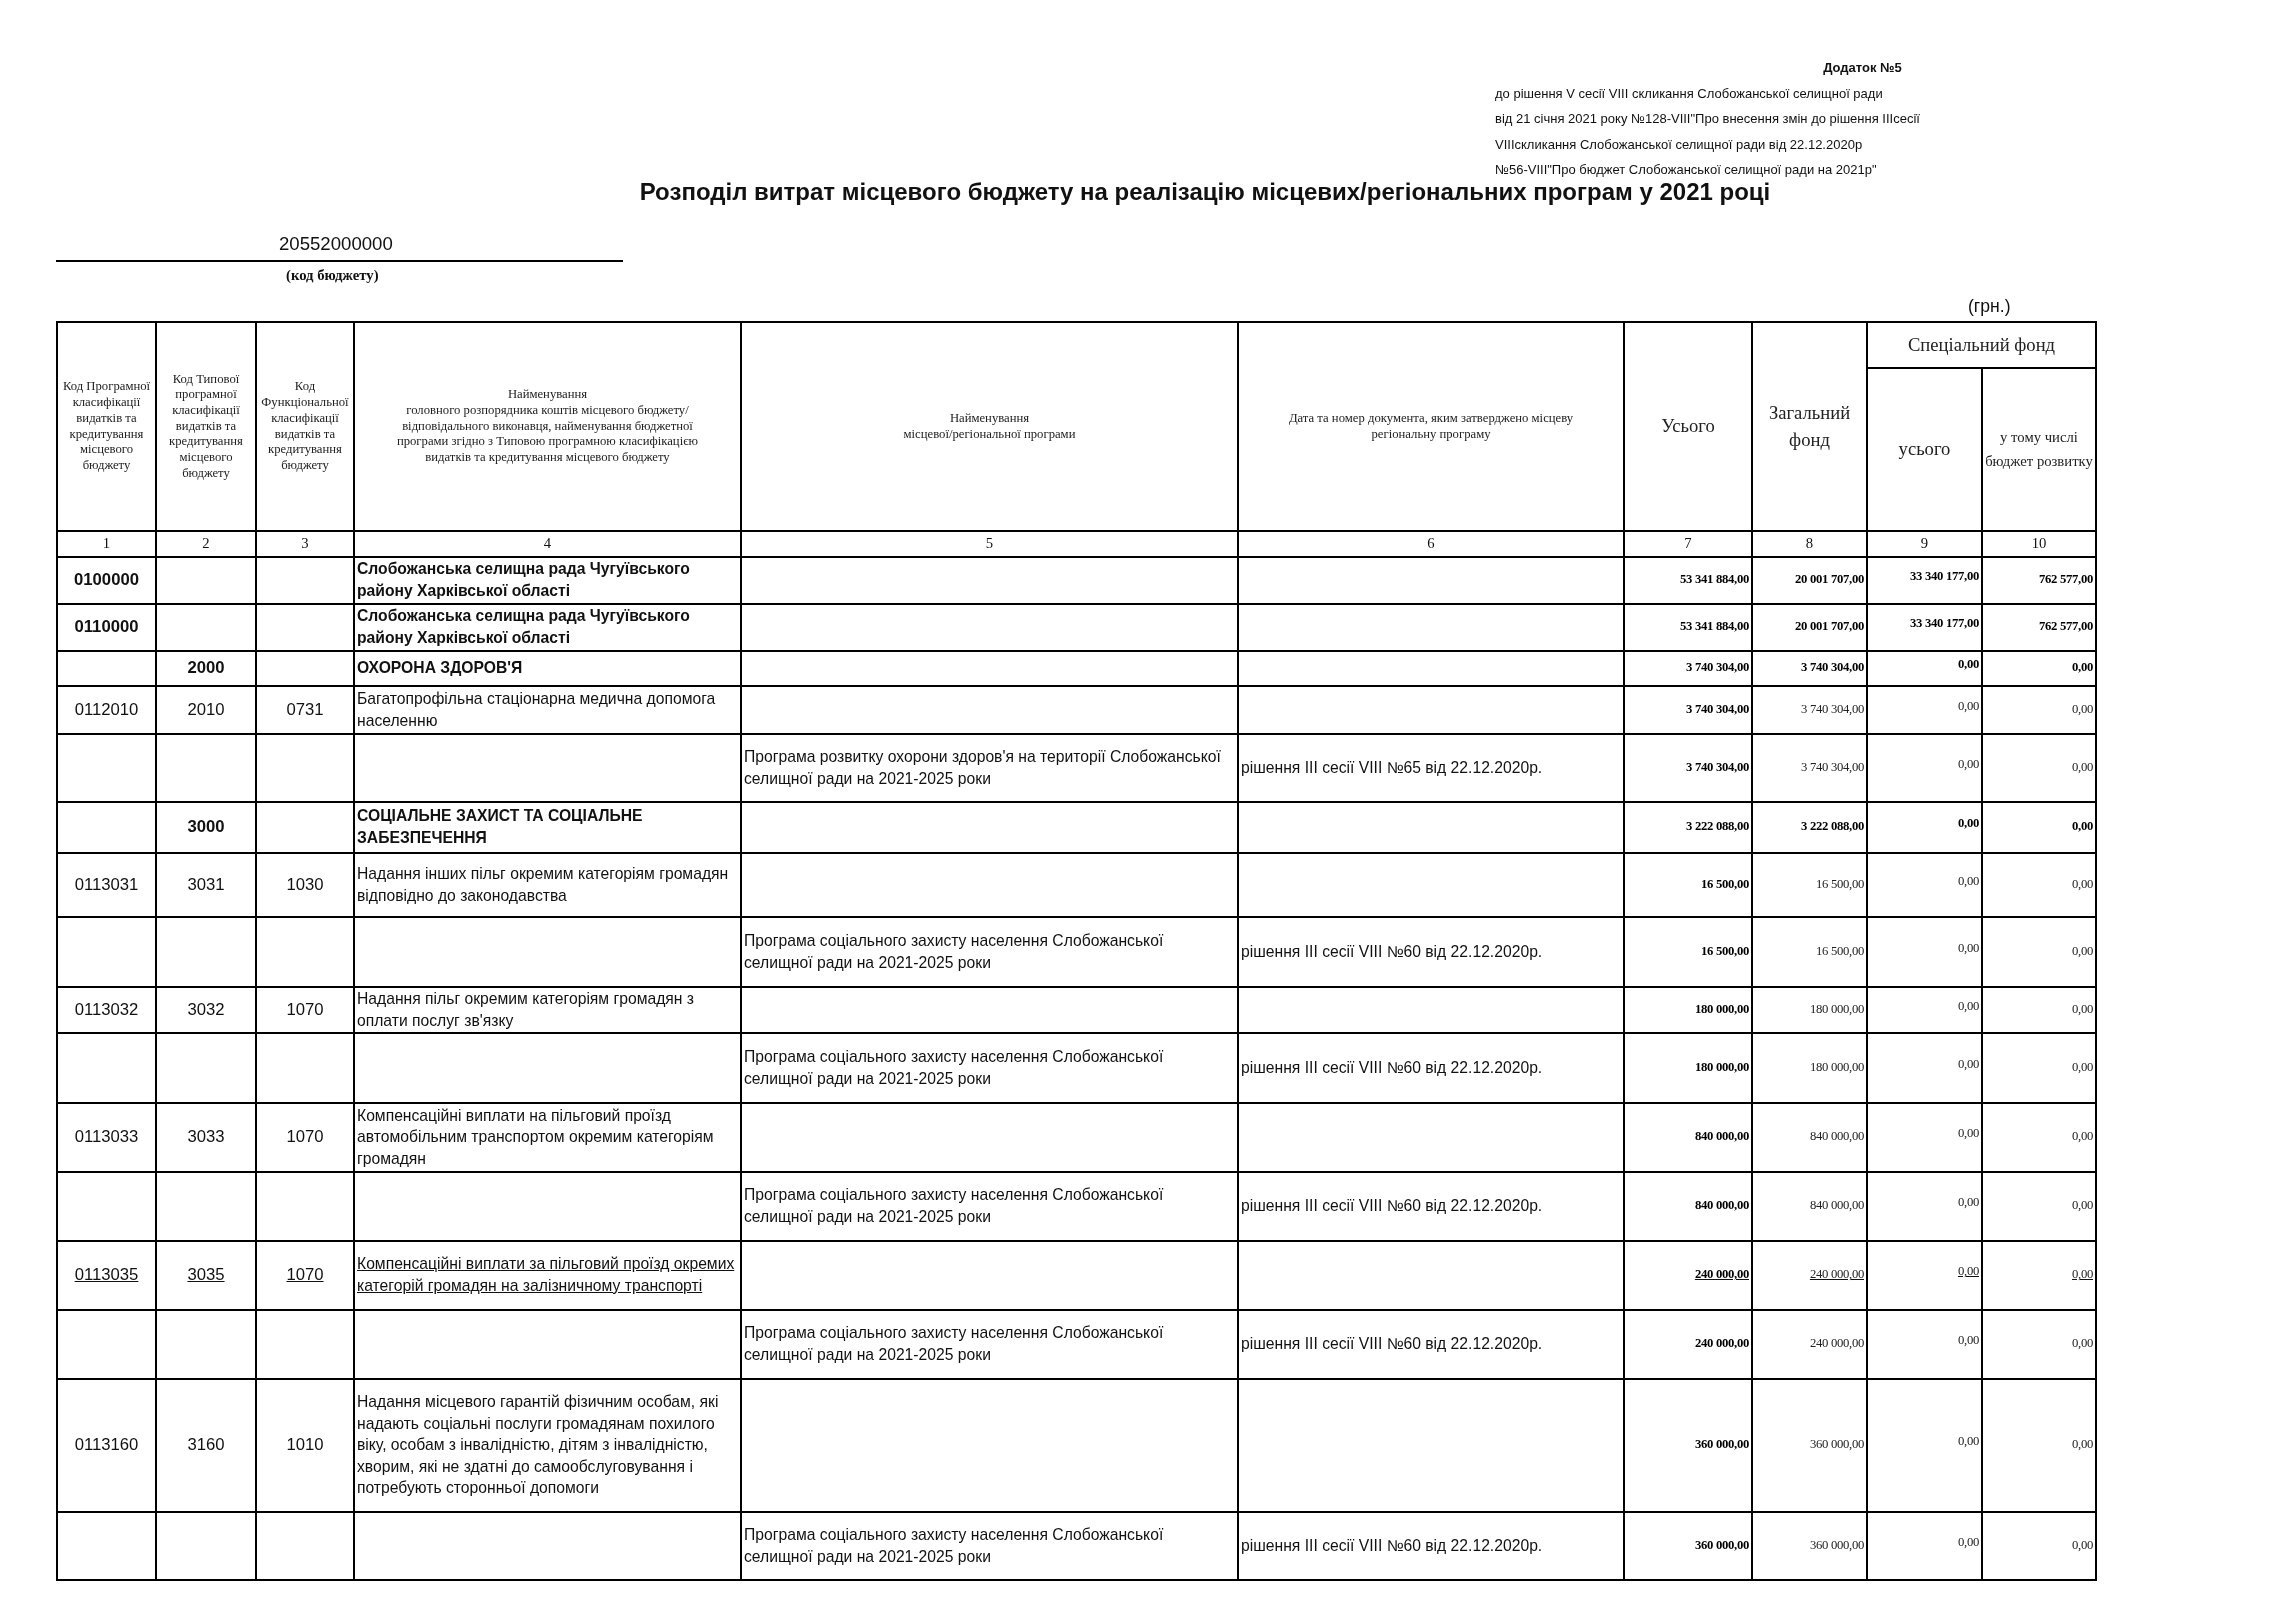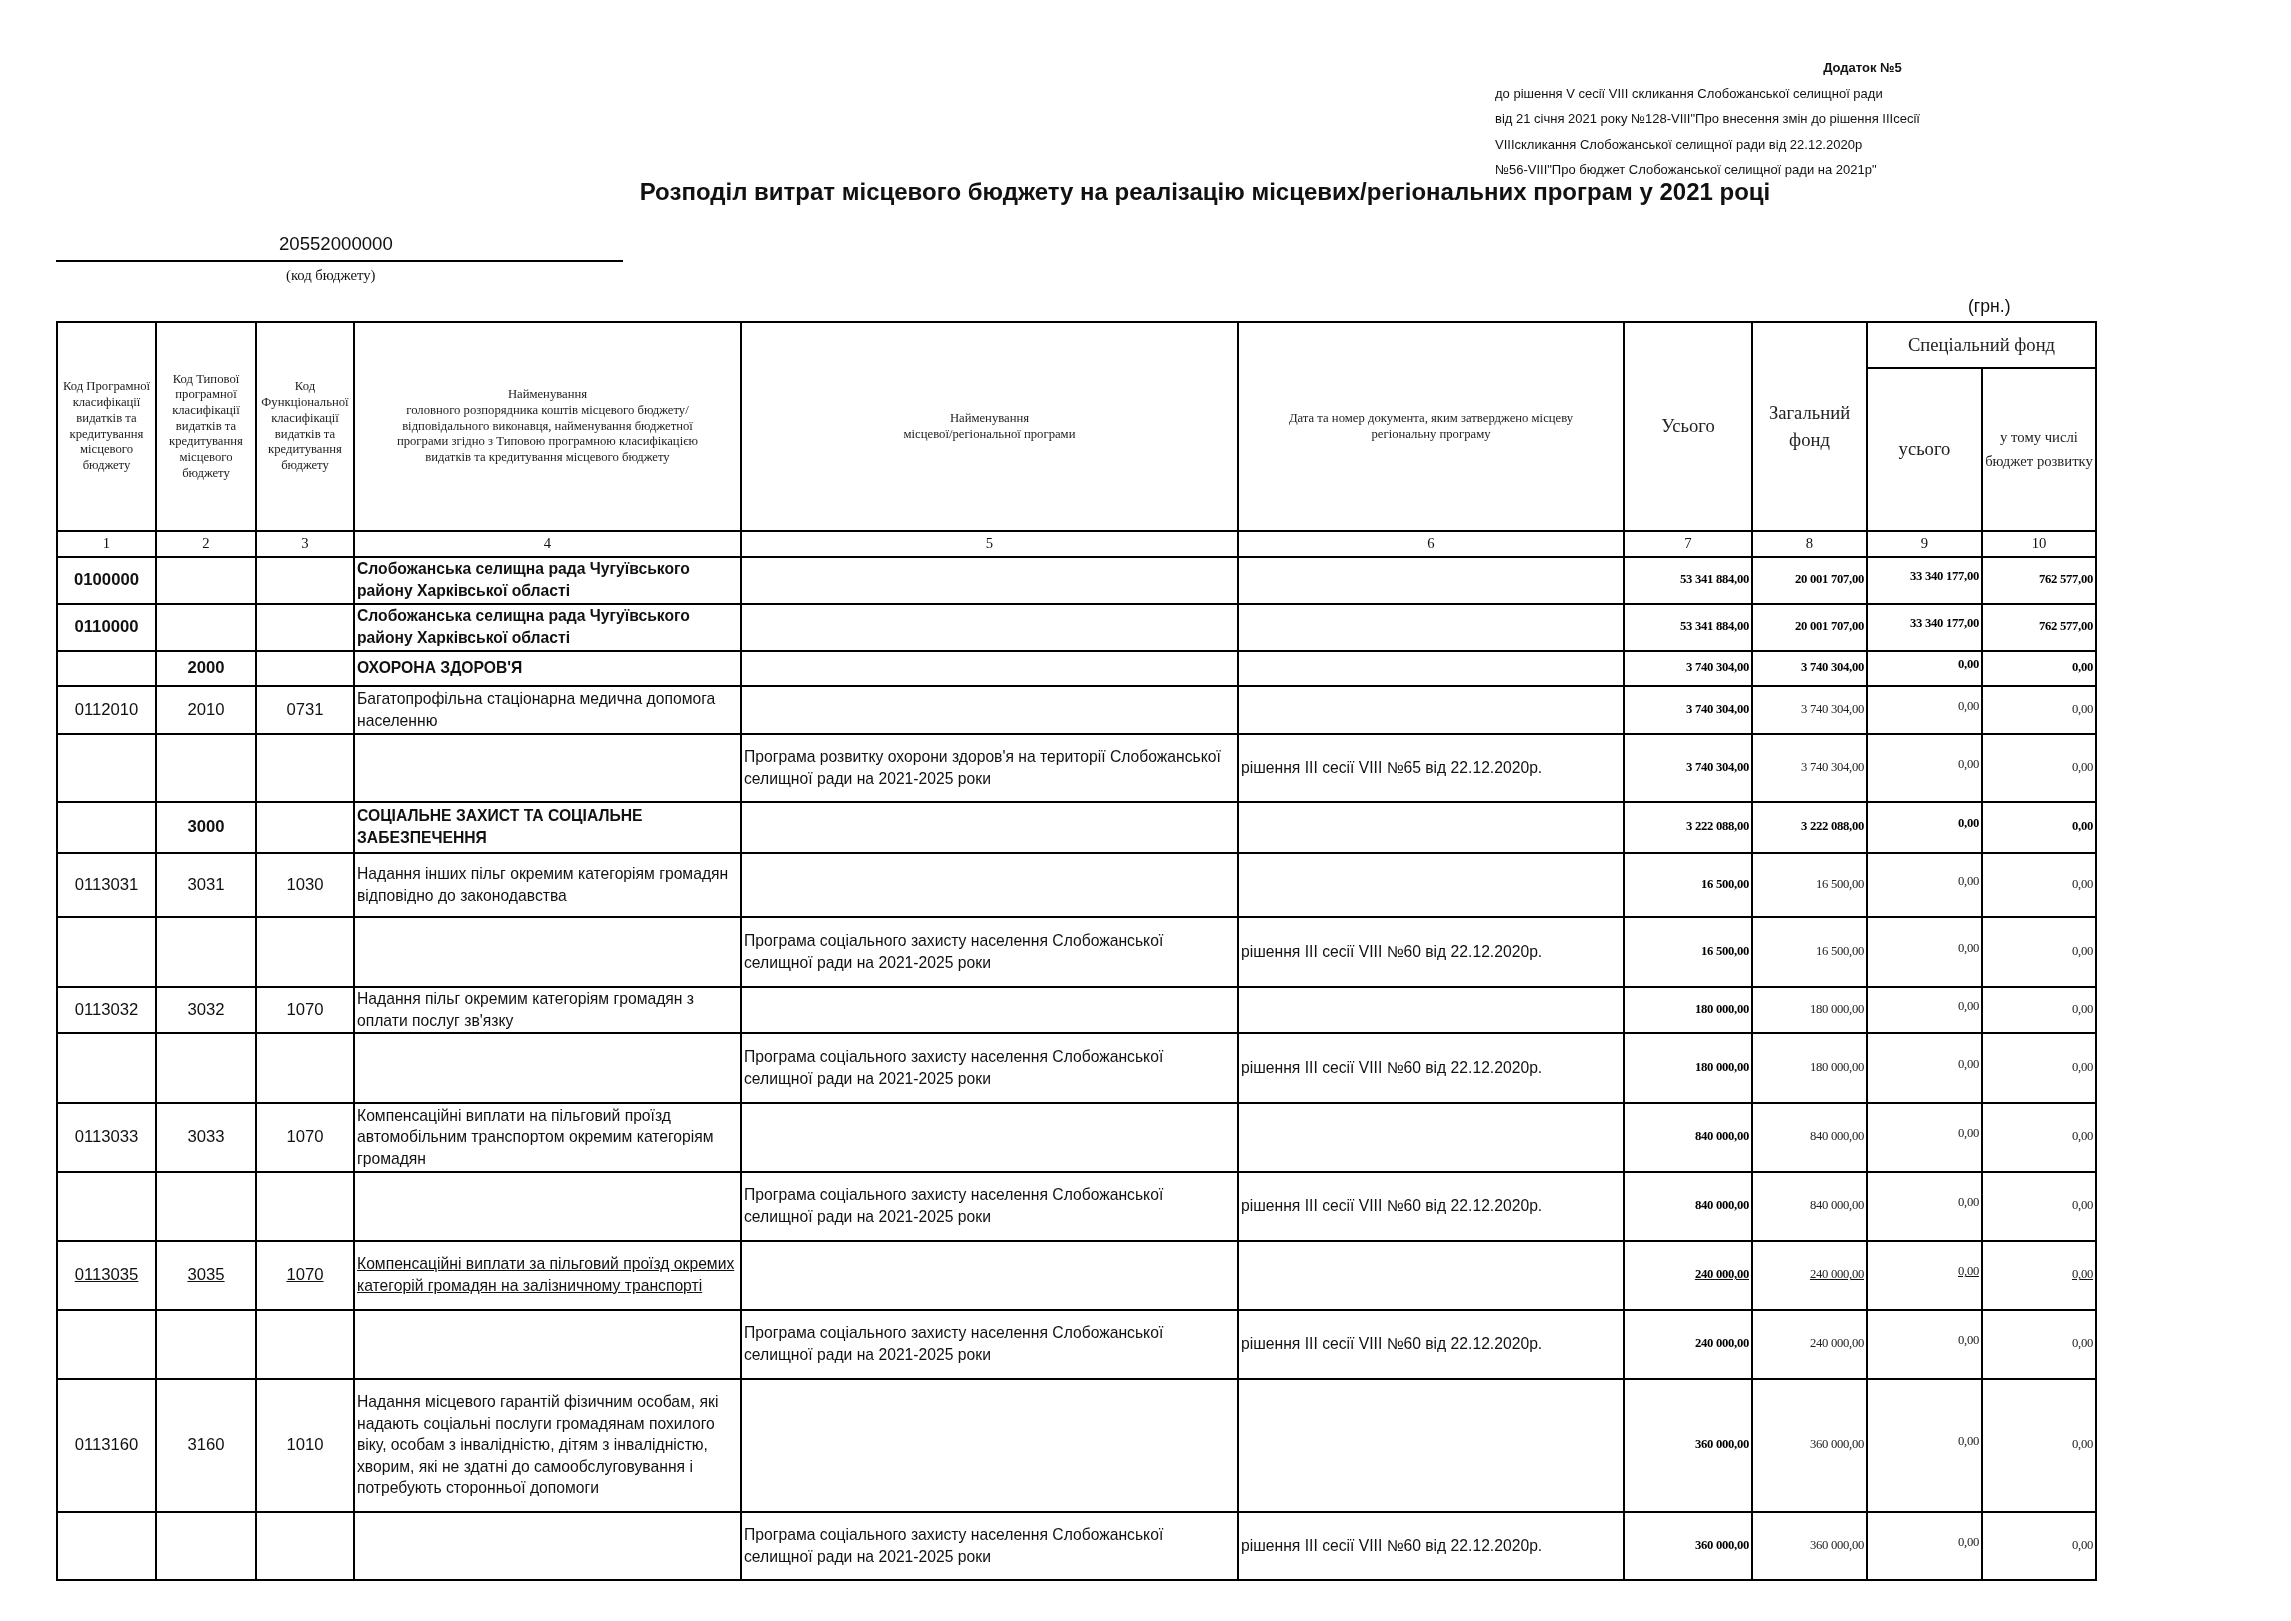--- a/index.html
+++ b/index.html
@@ -3,21 +3,21 @@
 <meta charset="utf-8">
 <style>
   html, body { margin:0; padding:0; background:#fff; }
   body { width:2292px; height:1621px; position:relative; overflow:hidden; color:#111; font-family:"Liberation Sans", sans-serif; }
   .annex { position:absolute; left:1495px; top:55px; width:608px; font-size:13px; line-height:25.5px; }
   .annex-title { text-align:center; font-weight:bold; padding-left:127px; }
   .annex-line { white-space:nowrap; }
   .title { position:absolute; left:0; width:2292px; top:178px; text-align:center; font-weight:bold; font-size:24px; padding-left:118px; box-sizing:border-box; }
   .budget-code { position:absolute; left:279px; top:233px; font-size:18.6px; }
   .budget-line { position:absolute; left:56px; top:260px; width:567px; height:0; border-top:2.9px solid #000; }
-  .budget-label { position:absolute; left:286px; top:267px; font-family:"Liberation Serif", serif; font-size:14.7px; }
+  .budget-label { position:absolute; left:286px; top:267px; font-family:"Liberation Serif", serif; font-size:14.7px;font-weight:bold; }
   .unit { position:absolute; left:1968px; top:296px; font-size:17.6px; }
   table.main { position:absolute; left:56px; top:321px; border-collapse:collapse; table-layout:fixed; width:2039px; }
   table.main td, table.main th { border:2.9px solid #000; padding:0 2px; vertical-align:middle; overflow:hidden; }
   th { font-family:"Liberation Serif", serif; font-weight:normal; font-size:12.7px; line-height:15.7px; text-align:center; color:#222; }
   th.big { font-size:18.6px; line-height:26.5px; }
   .numrow td { font-family:"Liberation Serif", serif; font-size:14.7px; text-align:center; height:23.5px; }
   td { font-size:15.7px; line-height:21.6px; }
   td.code { text-align:center; font-size:16.7px; }
   td.b { font-weight:bold; }
   td.name { text-align:left; padding-left:2.9px; }

